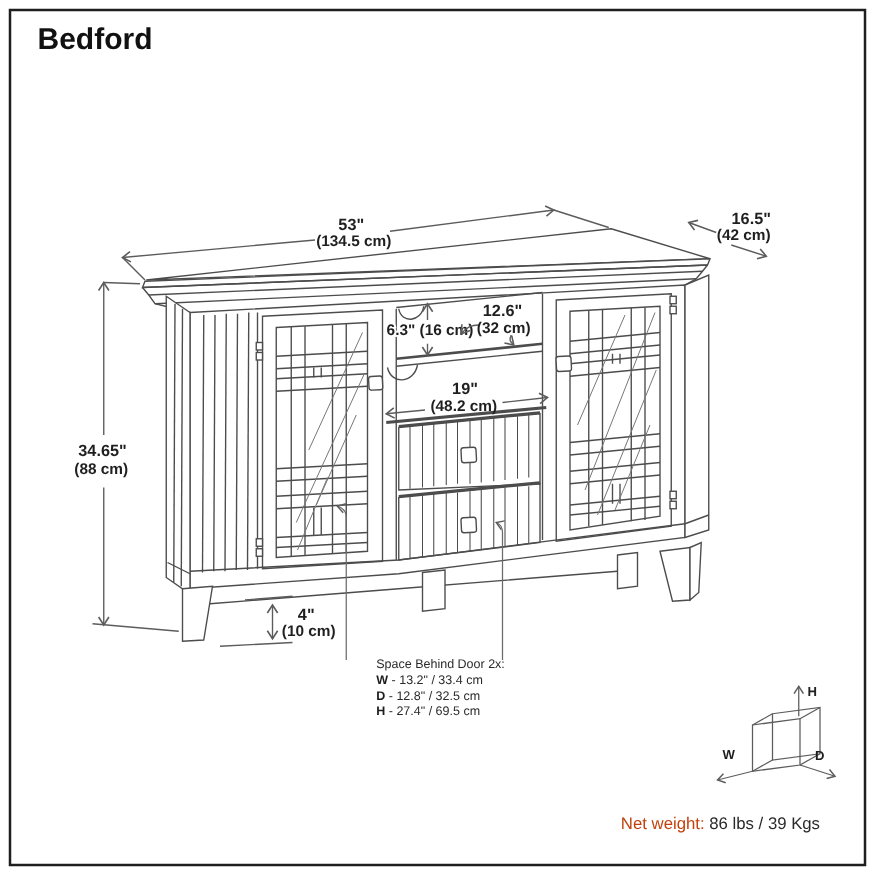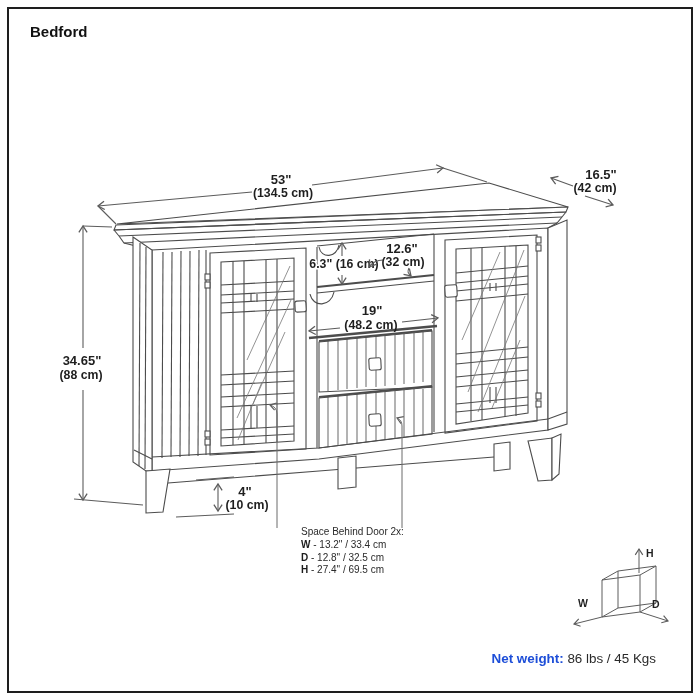--- a/index.html
+++ b/index.html
@@ -1,30 +1,30 @@
 <!DOCTYPE html>
 <html><head>
 <meta charset="utf-8">
 <style>
   html,body{margin:0;padding:0;background:#ffffff;}
   #page{position:relative;width:700px;height:700px;background:#ffffff;overflow:hidden;
         font-family:"Liberation Sans",sans-serif;color:#1c1c1c;}
   #frame{position:absolute;left:7px;top:7px;width:682px;height:682px;border:2px solid #1e1e1e;}
-  .title{position:absolute;left:30px;top:20px;font-size:15px;line-height:23.5px;font-weight:700;color:#111;}
+  .title{position:absolute;left:30px;top:20px;font-size:24px;line-height:23.5px;font-weight:700;color:#111;}
   svg{position:absolute;left:0;top:0;}
   svg text{font-family:"Liberation Sans",sans-serif;font-weight:700;fill:#1f1f1f;}
   .dimin{font-size:13px;}
   .dimcm{font-size:12.3px;}
   .halo{paint-order:stroke;stroke:#ffffff;stroke-width:3px;}
   .axis{font-size:10.5px;}
   .spec{position:absolute;top:526px;font-size:10px;line-height:12.4px;color:#2a2a2a;margin-left:44px;}
   .spec .spec-title{margin-bottom:1px;}
   .spec b{font-weight:700;color:#1c1c1c;}
   #netweight{position:absolute;left:440px;top:651px;width:216px;text-align:right;font-size:13.4px;color:#2a2a2a;}
-  #netweight b{font-weight:700;color:#1d4ed8;}
+  #netweight b{font-weight:400;color:#c2410c;}
 </style>
 </head>
 <body>
 
 <div id="page">
   <div id="frame"></div>
 
   <div class="title">
     <div>Bedford</div>
   </div>
@@ -291,15 +291,15 @@
 
   <div class="spec" style="left:257px">
     <div class="spec-title">Space Behind Door 2x:</div>
     <div class="spec-row"><b>W</b><span> - 13.2" / 33.4 cm</span></div>
     <div class="spec-row"><b>D</b><span> - 12.8" / 32.5 cm</span></div>
     <div class="spec-row"><b>H</b><span> - 27.4" / 69.5 cm</span></div>
   </div>
 
 
   <div id="netweight">
-    <b>Net weight:</b><span> 86 lbs / 45 Kgs</span>
+    <b>Net weight:</b><span> 86 lbs / 39 Kgs</span>
   </div>
 </div>
 
 </body></html>

